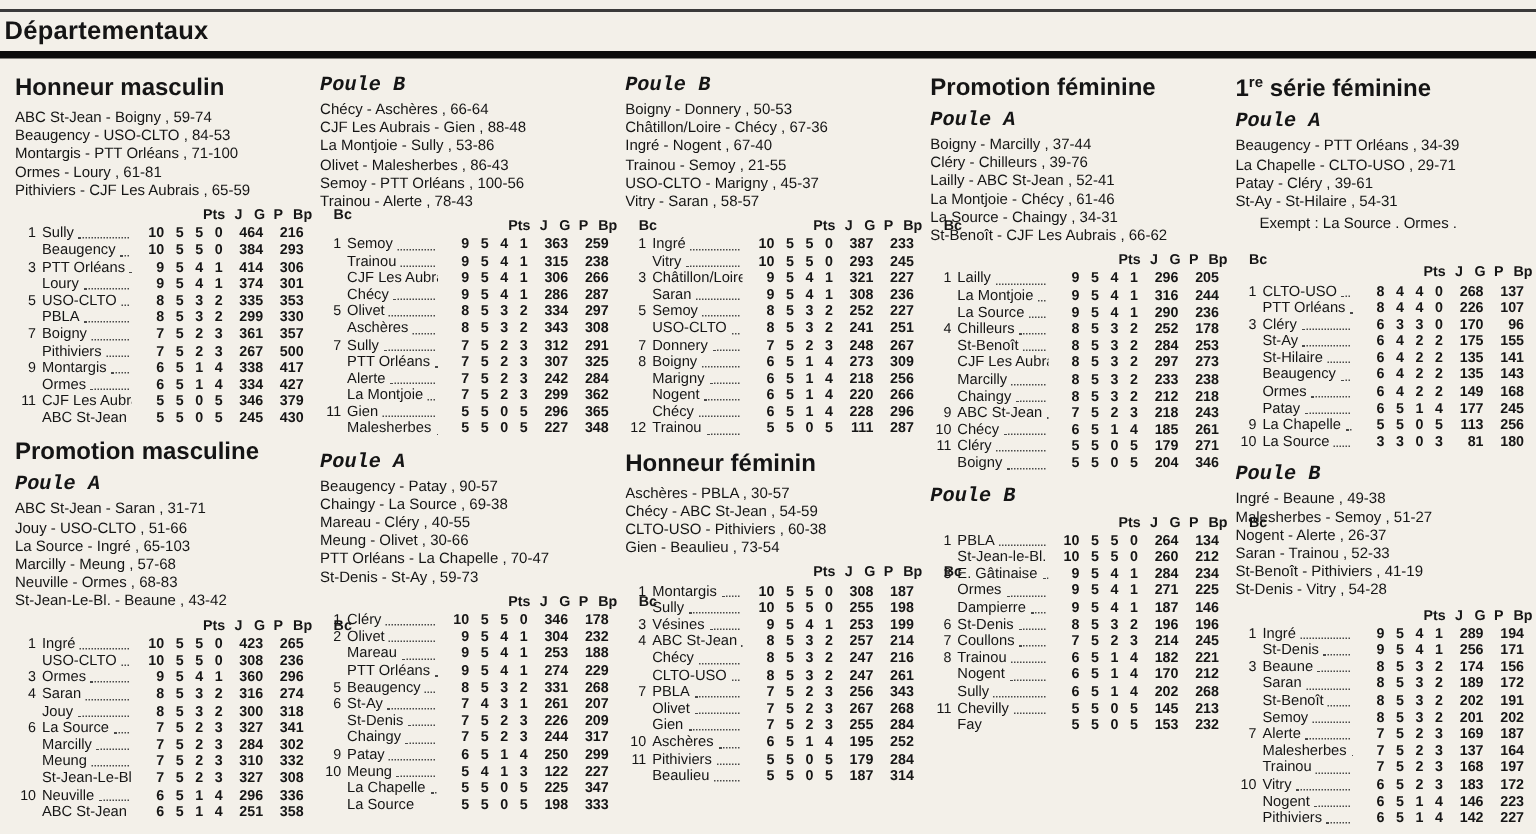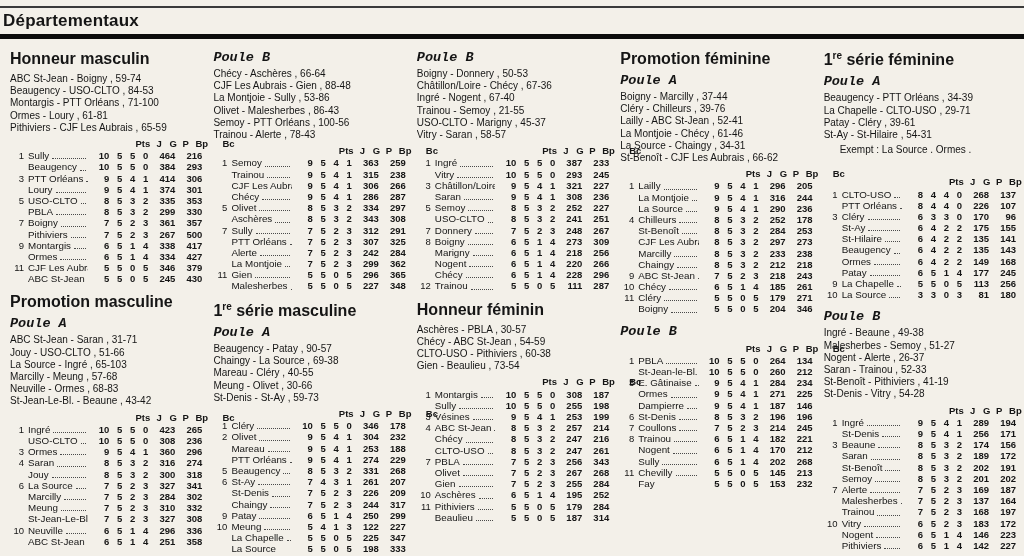--- a/index.html
+++ b/index.html
@@ -554,27 +554,27 @@
               <span class="num">5</span>
               <span class="num">5</span>
               <span class="num">0</span>
               <span class="num">5</span>
               <span class="num">227</span>
               <span class="num">348</span>
             </div>
           </div>
         </div>
         <div class="block">
-          <div class="sec-title">1<sup>re</sup> série masculine</div>
           <div class="poule-name">Poule A</div>
           <div class="results">
             <div class="result-line">Beaugency - Patay , 90-57</div>
             <div class="result-line">Chaingy - La Source , 69-38</div>
             <div class="result-line">Mareau - Cléry , 40-55</div>
             <div class="result-line">Meung - Olivet , 30-66</div>
+            <div class="result-line">PTT Orléans - La Chapelle , 70-47</div>
             <div class="result-line">St-Denis - St-Ay , 59-73</div>
           </div>
           <div class="standings">
             <div class="trow thead">
               <span class="rank"></span>
               <span class="team"></span>
               <span class="hnum">Pts</span>
               <span class="hnum">J</span>
               <span class="hnum">G</span>
               <span class="hnum">P</span>

